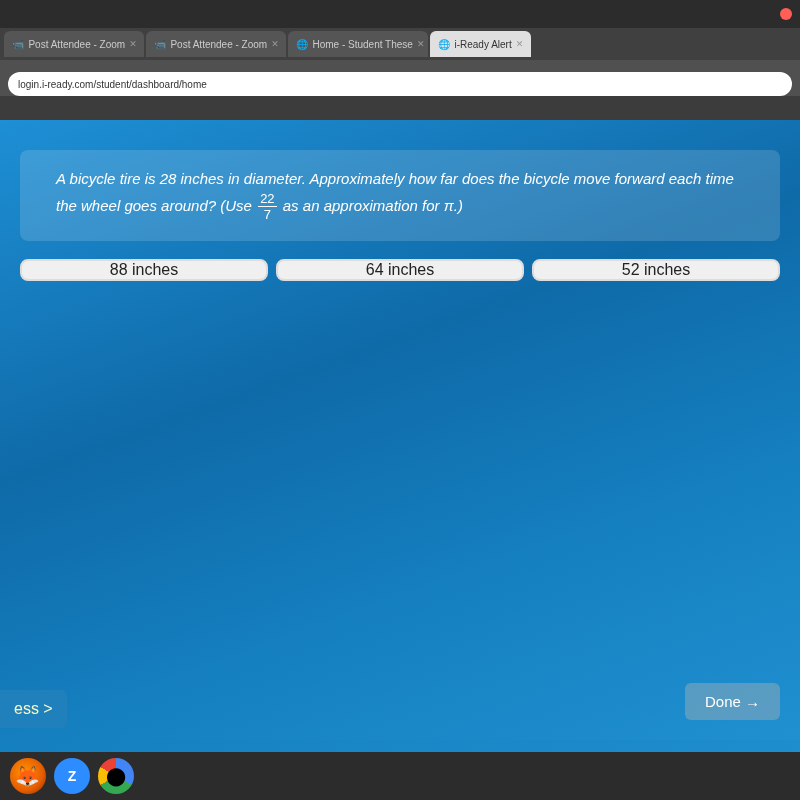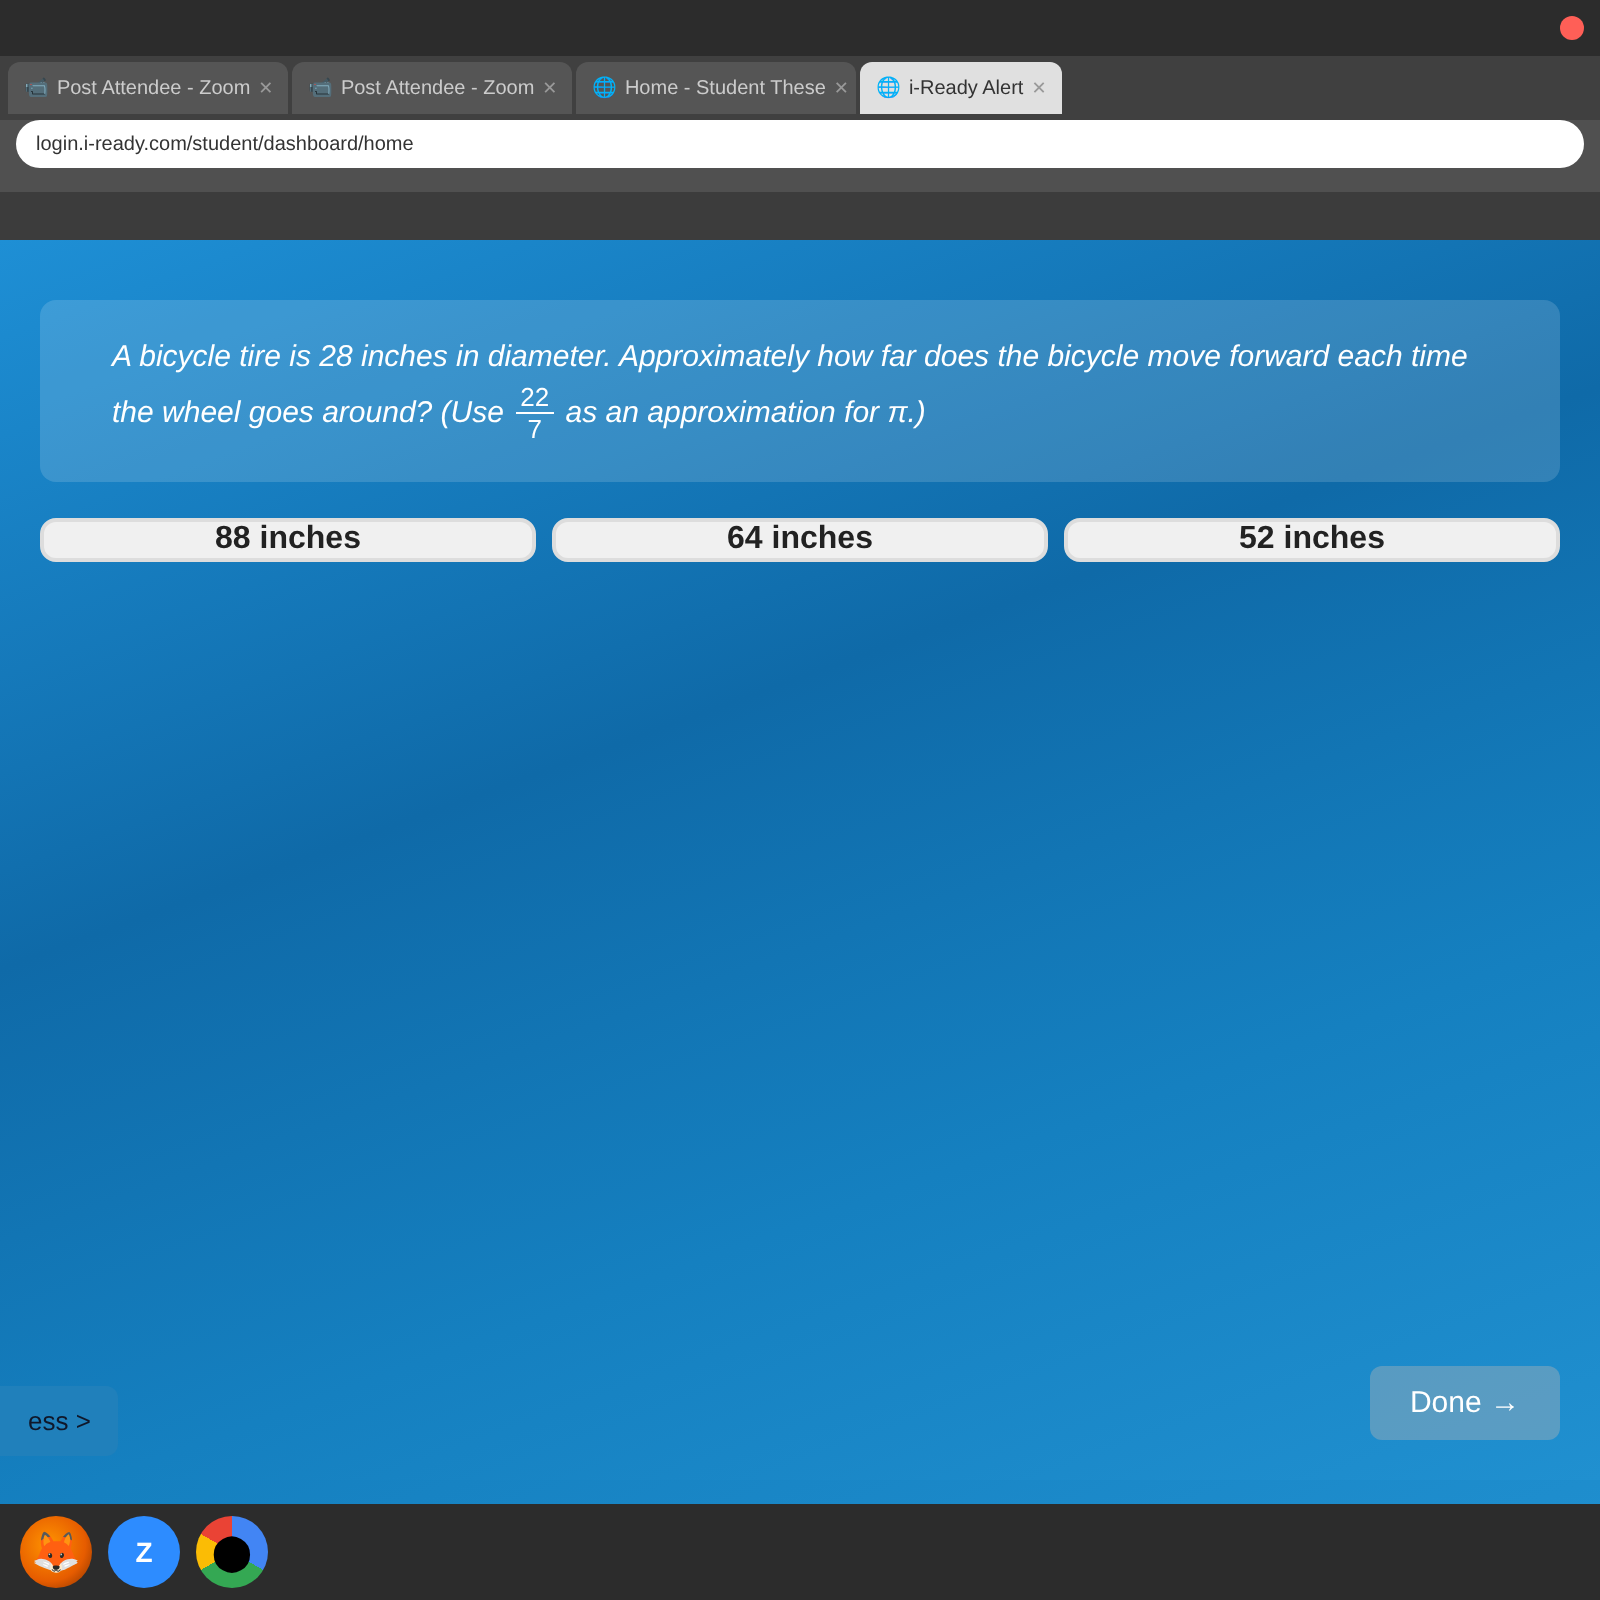--- a/index.html
+++ b/index.html
@@ -81,21 +81,21 @@
     .tab-close {
       font-size: 9px;
       color: #999;
       cursor: pointer;
     }
 
     .address-bar-row {
       height: 36px;
       background: #505050;
       display: flex;
-      align-items: flex-start;
+      align-items: flex-end;
       padding: 0 8px;
       gap: 6px;
     }
 
     .address-bar {
       flex: 1;
       height: 24px;
       background: #fff;
       border-radius: 12px;
       padding: 0 10px;
@@ -167,21 +167,21 @@
     }
 
     .answer-option {
       flex: 1;
       background: #f0f0f0;
       border: 2px solid #ddd;
       border-radius: 8px;
       padding: 0 10px;
       text-align: center;
       font-size: 16px;
-      font-weight: 700;
+      font-weight: 400;
       color: #222;
       cursor: pointer;
       transition: background 0.15s;
     }
 
     
     .done-btn {
       position: absolute;
       bottom: 80px;
       right: 20px;
@@ -196,25 +196,25 @@
       align-items: center;
       gap: 6px;
     }
 
     
     .progress-btn {
       position: absolute;
       bottom: 72px;
       left: 0;
       background: #2080bb;
-      color: #0f172a;
+      color: #fef9c3;
       border: none;
       border-radius: 0 6px 6px 0;
       padding: 10px 14px;
-      font-size: 13px;
+      font-size: 16px;
       cursor: pointer;
     }
 
     
     .footer {
       position: absolute;
       bottom: 30px;
       left: 0;
       right: 0;
       color: rgba(255,255,255,0.7);

